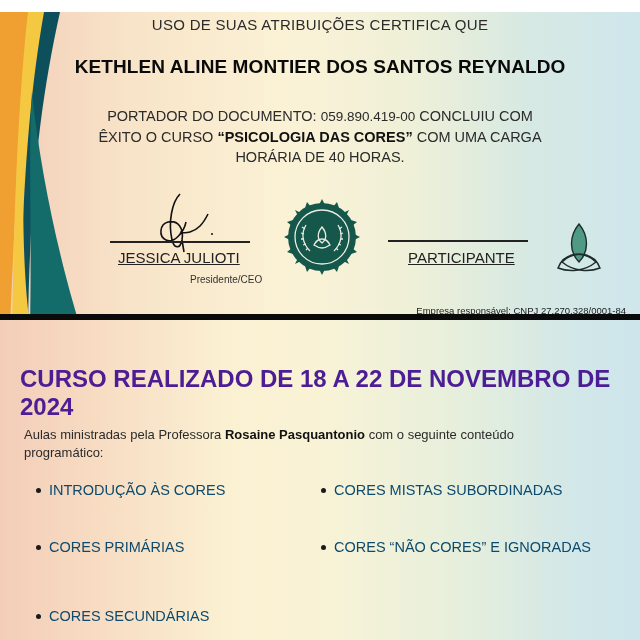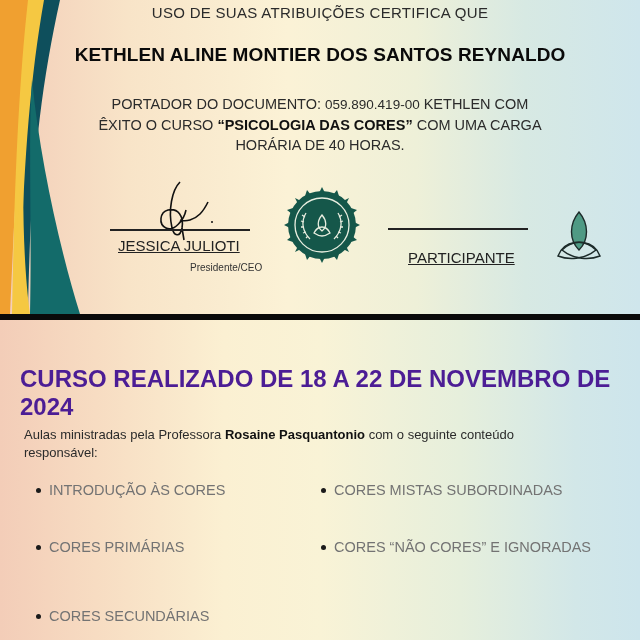--- a/index.html
+++ b/index.html
@@ -1,57 +1,57 @@
 <!DOCTYPE html>
 <html><head>
 <meta charset="utf-8">
 <style>
   html, body { margin:0; padding:0; }
   body { width:640px; height:640px; overflow:hidden; position:relative; font-family:"Liberation Sans", sans-serif; color:#1a1a1a; }
-  .page-top { position:absolute; left:0; top:0; width:640px; height:314px; overflow:hidden;
+  .page-top { position:absolute; left:0; top:12px; width:640px; height:314px; overflow:hidden;
     background: linear-gradient(90deg, #f3cdb8 0%, #f8e4c8 20%, #fbf2d6 45%, #eef0d8 65%, #d7e9e3 82%, #cfe6ec 100%); }
   .divider-bar { position:absolute; left:0; top:314px; width:640px; height:6px; background:#0a0a0a; }
   .page-bottom { position:absolute; left:0; top:320px; width:640px; height:320px; overflow:hidden;
     background: linear-gradient(90deg, #f3cdb8 0%, #f7dcc2 15%, #fbf0d2 35%, #f9f3d6 50%, #e6efdc 72%, #d2e7e8 90%, #cde5ec 100%); }
   .swoosh { position:absolute; left:0; top:0; }
   .center { position:absolute; left:0; width:640px; text-align:center; }
   .t-uso { top:4px; font-size:15px; letter-spacing:0.3px; color:#2b2b2b; }
   .t-name { top:44px; font-size:19px; font-weight:bold; color:#0a0a0a; letter-spacing:0.1px; }
   .t-body { top:94px; font-size:14.5px; line-height:20px; color:#2b2b2b; }
   .t-body b { color:#111; }
   .sig-line { position:absolute; height:1.5px; background:#222; }
   .sig-name { position:absolute; font-size:15px; color:#222;text-decoration:underline; }
   .sig-role { position:absolute; font-size:10px; color:#333;margin-left:44px; }
   .cnpj { position:absolute; right:14px; top:293px; font-size:9.5px; color:#222; }
   .org-name { position:absolute; left:526px; top:262px; width:106px; text-align:center; font-size:8.5px; line-height:11px; color:#222; }
   .course-dates { position:absolute; left:20px; top:365px; font-size:24px; font-weight:bold; color:#4c1d95; }
   .intro { position:absolute; left:24px; top:406px; width:560px; font-size:13px; line-height:18px; color:#2b2b2b;margin-top:20px; }
   .intro b { font-weight:bold; color:#111; }
-  .topic { position:absolute; font-size:14.5px; color:#737373; }
+  .topic { position:absolute; font-size:14.5px; color:#0c4a6e; }
   .topic .bullet { display:inline-block; width:5px; height:5px; border-radius:50%; background:#1a1a1a; margin-right:8px; vertical-align:middle; position:relative; top:-1px; }
 </style>
 </head>
 <body>
 
 <div class="page-top">
 
   <svg class="swoosh" width="140" height="314" viewBox="0 0 140 314">
     <path d="M0,0 L40,0 C20,90 15,200 10,314 L0,314 Z" fill="#f0a030"></path>
     <path d="M28,0 L48,0 C30,90 24,200 22,314 L12,314 C14,200 18,90 28,0 Z" fill="#f5c842"></path>
     <path d="M44,0 L60,0 C40,90 30,180 28,314 L20,314 C22,190 28,90 44,0 Z" fill="#0e4f5c"></path>
     <path d="M30,314 C32,220 28,140 32,80 C40,160 60,250 80,314 Z" fill="#136b6a"></path>
     <path d="M14,314 C16,250 18,200 24,140 C22,210 24,270 30,314 Z" fill="#f5c842"></path>
   </svg>
 
   <div class="center t-uso">USO DE SUAS ATRIBUIÇÕES CERTIFICA QUE</div>
   <div class="center t-name">KETHLEN ALINE MONTIER DOS SANTOS REYNALDO</div>
 
   <div class="center t-body">
     <div>
-      <span>PORTADOR DO DOCUMENTO: </span><span style="font-size:13.5px;">059.890.419-00</span><span> KETHLEN COM</span>
+      <span>PORTADOR DO DOCUMENTO: </span><span style="font-size:13.5px;">059.890.419-00</span><span> CONCLUIU COM</span>
     </div>
     <div>
       <span>ÊXITO O CURSO </span><b>“PSICOLOGIA DAS CORES”</b><span> COM UMA CARGA</span>
     </div>
     <div>HORÁRIA DE 40 HORAS.</div>
   </div>
 
   <svg style="position:absolute;left:150px;top:180px;" width="70" height="62" viewBox="0 0 70 62">
     <path d="M30,2 C22,10 18,30 22,48 C24,56 30,58 32,48 C34,36 28,28 18,30 C10,32 8,44 16,48 C24,52 34,40 36,30 M30,40 C36,42 44,40 50,34 C54,30 56,26 58,22 M32,48 L34,60" stroke="#111" stroke-width="1.6" fill="none"></path>
     <circle cx="62" cy="42" r="1" fill="#111"></circle>
@@ -87,38 +87,39 @@
       <path d="M22,26 C17,34 18,44 26,52"></path>
       <path d="M54,26 C59,34 58,44 50,52"></path>
       <path d="M21,30 l-3,-2 M20,35 l-3,-1 M20,40 l-3,0 M22,45 l-3,1 M24,49 l-2,2"></path>
       <path d="M55,30 l3,-2 M56,35 l3,-1 M56,40 l3,0 M54,45 l3,1 M52,49 l2,2"></path>
       <path d="M38,28 C33,34 33,40 38,44 C43,40 43,34 38,28 Z"></path>
       <path d="M30,46 C34,38 42,38 46,46 C40,50 36,50 30,46 Z"></path>
     </g>
   </svg>
 
   <div class="sig-line" style="left:388px; top:228px; width:140px;"></div>
-  <div class="sig-name" style="left:408px; top:237px;margin-top:12px;">PARTICIPANTE</div>
+  <div class="sig-name" style="left:408px; top:237px;">PARTICIPANTE</div>
 
   <svg style="position:absolute;left:554px;top:210px;" width="50" height="50" viewBox="0 0 50 50">
     <path d="M25,2 C15,14 15,30 25,40 C35,30 35,14 25,2 Z" fill="#4f9a84" stroke="#1d2b2a" stroke-width="1.4"></path>
     <path d="M4,46 C10,30 30,28 42,40 C30,50 14,50 4,46 Z" fill="none" stroke="#1d2b2a" stroke-width="1.4"></path>
     <path d="M46,46 C40,30 20,28 8,40 C20,50 36,50 46,46 Z" fill="none" stroke="#1d2b2a" stroke-width="1.4"></path>
   </svg>
 
+  <div class="cnpj">Empresa responsável: CNPJ 27.270.328/0001-84</div>
 </div>
 
 <div class="divider-bar"></div>
 
 <div class="page-bottom"></div>
 
 <div class="course-dates">CURSO REALIZADO DE 18 A 22 DE NOVEMBRO DE 2024</div>
 
 <div class="intro">
   <span>Aulas ministradas pela Professora </span><b>Rosaine Pasquantonio</b><span> com o seguinte conteúdo</span><br>
-  <span>responsável:</span>
+  <span>programático:</span>
 </div>
 
 <div class="topic" style="left:36px; top:482px;"><span class="bullet"></span><span>INTRODUÇÃO ÀS CORES</span></div>
 <div class="topic" style="left:36px; top:539px;"><span class="bullet"></span><span>CORES PRIMÁRIAS</span></div>
 <div class="topic" style="left:36px; top:608px;"><span class="bullet"></span><span>CORES SECUNDÁRIAS</span></div>
 <div class="topic" style="left:321px; top:482px;"><span class="bullet"></span><span>CORES MISTAS SUBORDINADAS</span></div>
 <div class="topic" style="left:321px; top:539px;"><span class="bullet"></span><span>CORES “NÃO CORES” E IGNORADAS</span></div>
 
 </body></html>

